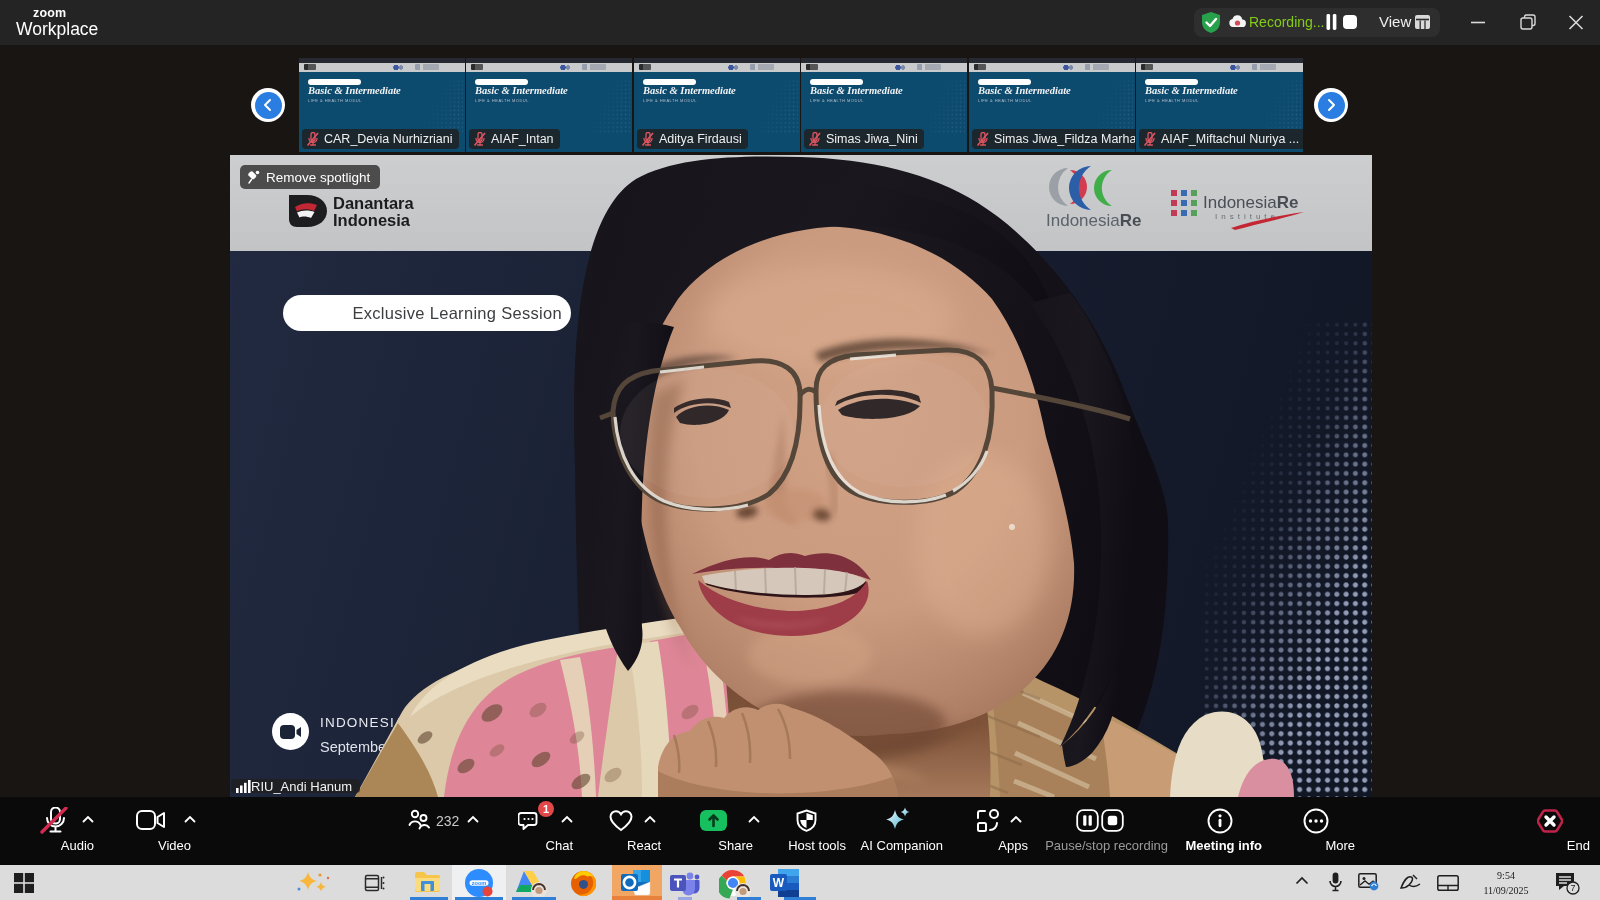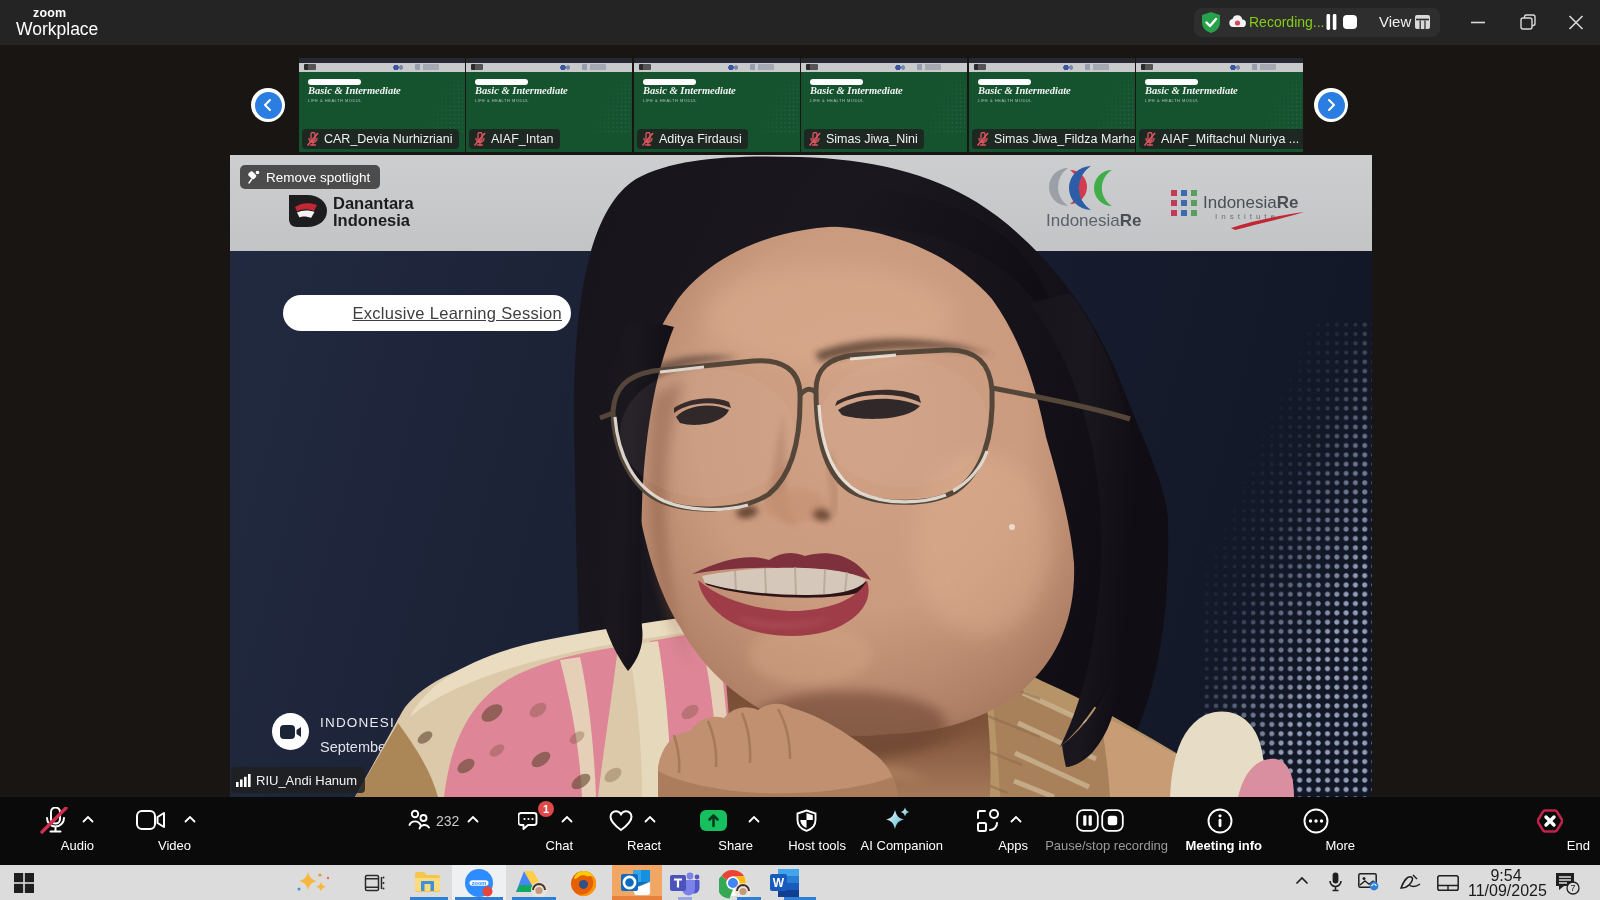--- a/index.html
+++ b/index.html
@@ -10,61 +10,61 @@
   
   #topbar { left:0; top:0; width:1600px; height:45px; background:#242424; }
   .zlogo1 { left:33px; top:6px; color:#fff; font-size:12.5px; font-weight:bold; letter-spacing:0.2px; }
   .zlogo2 { left:16px; top:19px; color:#fff; font-size:17.5px; font-weight:400; }
   #recpill { left:1194px; top:8px; width:246px; height:29px; background:#2e2e2e; border-radius:8px; }
   #wmin { left:1466px; top:10px; width:24px; height:24px; }
   #wmax { left:1516px; top:10px; width:24px; height:24px; }
   #wclose { left:1564px; top:10px; width:24px; height:24px; }
 
   
-  .thumb { top:58px; width:166px; height:94px; overflow:hidden; background:#14532d; }
+  .thumb { top:58px; width:166px; height:94px; overflow:hidden; background:#0c4a6e; }
   .thumb::before { content:""; position:absolute; left:0; top:0; width:100%; height:4.5px; background:#262932; z-index:2; }
   .tband { left:0; top:4.5px; width:166px; height:9px; background:#c9cacc; }
   .tpill { left:9px; top:21px; width:53px; height:6px; background:#fff; border-radius:3px; }
   .tscript { left:9px; top:27px; color:#f2f3f5; font-size:10.5px; font-style:italic; font-weight:bold; font-family:"Liberation Serif", serif; white-space:nowrap; }
   .tsub { left:9px; top:40px; color:#b9bfcc; font-size:4px; letter-spacing:0.5px; white-space:nowrap; }
   .ttag { left:3px; bottom:3px; height:20px; background:rgba(30,30,30,0.82); border-radius:4px; color:#f0f0f0; font-size:12.5px; display:flex; align-items:center; padding:0 6px 0 4px; white-space:nowrap; }
   .tdots { right:2px; bottom:18px; width:40px; height:55px; background-image:radial-gradient(rgba(130,150,190,0.55) 0.7px, transparent 1.1px); background-size:4.2px 4.2px; opacity:0.4; -webkit-mask-image:linear-gradient(115deg, transparent 30%, #000 75%); }
   .navbtn { top:88px; width:34px; height:34px; border-radius:50%; background:#fff; display:flex; align-items:center; justify-content:center; }
   .navbtn > div { width:27px; height:27px; border-radius:50%; background:#2a7de1; display:flex; align-items:center; justify-content:center; }
   .micico { margin-right:4px; flex:0 0 auto; }
   .mlogo1 { left:5px; top:1.5px; width:12px; height:6px; background:linear-gradient(90deg,#2b2b2b 4px, #555 4px); border-radius:1px; }
   .mlogo2 { left:93px; top:1.5px; width:14px; height:6px; background:radial-gradient(circle at 4px 3.5px,#3a56a0 2.5px,transparent 3px),radial-gradient(circle at 9px 3.5px,#7a8aa8 2px,transparent 2.5px); }
   .mlogo3 { left:116px; top:1.5px; width:24px; height:6px; background:linear-gradient(90deg,#8a93a5 0 5px,transparent 5px 8px,#9aa0ab 8px 22px); opacity:0.8; border-radius:1px; }
 
   
   #video { left:230px; top:155px; width:1142px; height:642px; overflow:hidden; background:linear-gradient(105deg,#222a41 0%, #192033 42%, #111624 100%); }
   #grayband { left:0; top:0; width:1142px; height:96px; background:linear-gradient(180deg,#cdced0,#c3c4c6); }
-  #pill1 { left:53px; top:140px; width:288px; height:36px; background:#fff; border-radius:18px; color:#3d3e40; font-size:16.5px; display:flex; align-items:center; justify-content:flex-end; padding-right:9px; letter-spacing:0.3px;text-decoration:underline; }
+  #pill1 { left:53px; top:140px; width:288px; height:36px; background:#fff; border-radius:18px; color:#3d3e40; font-size:16.5px; display:flex; align-items:center; justify-content:flex-end; padding-right:9px; letter-spacing:0.3px; }
   #bigscript { left:50px; top:170px; color:#f5f6f8; font-size:64px; font-family:"Liberation Serif", serif; font-style:italic; font-weight:bold; white-space:nowrap; letter-spacing:2px; }
   #bigsub { left:53px; top:248px; color:#e9ebf0; font-size:24px; letter-spacing:1.5px; white-space:nowrap; }
   #vdots { right:0px; top:165px; width:170px; height:477px; background-image:radial-gradient(circle, rgba(154,164,190,0.95) 2.1px, rgba(130,140,170,0.35) 2.7px, transparent 3.1px); background-size:9.3px 9.3px; -webkit-mask-image:linear-gradient(293deg, #000 30%, transparent 58%); mask-image:linear-gradient(293deg, #000 30%, transparent 58%); }
   #vdots2 { right:0px; top:165px; width:170px; height:477px; background-image:radial-gradient(circle, rgba(120,132,162,0.5) 1.7px, transparent 2.3px); background-size:9.3px 9.3px; -webkit-mask-image:linear-gradient(293deg, transparent 28%, #000 42%, transparent 72%); mask-image:linear-gradient(293deg, transparent 28%, #000 42%, transparent 72%); }
   #zoomcircle { left:42px; top:558px; width:37px; height:37px; border-radius:50%; background:#fff; display:flex; align-items:center; justify-content:center; }
   #indotext { left:90px; top:560px; color:#e8eaf0; font-size:13.5px; letter-spacing:1.2px; }
   #septext { left:90px; top:584px; color:#dfe2ea; font-size:14.5px; }
   #rspot { left:10px; top:10px; height:24px; background:#4c4c4c; border-radius:5px; color:#fff; font-size:13.5px; display:flex; align-items:center; padding:0 10px 0 7px; gap:6px; }
-  #nametag { left:1px; bottom:4px; height:26px; background:rgba(32,32,32,0.85); border-radius:4px; color:#f2f2f2; font-size:13px; display:flex; align-items:center; padding:0 8px 0 5px; gap:5px; }
+  #nametag { left:1px; bottom:4px; height:14px; background:rgba(32,32,32,0.85); border-radius:4px; color:#f2f2f2; font-size:13px; display:flex; align-items:center; padding:0 8px 0 5px; }
 
   
   #toolbar { left:0; top:797px; width:1600px; height:68px; background:#0a0a0a; }
   .tlabel { position:absolute; top:838px; color:#fff; font-size:13px; white-space:nowrap; text-align:right; }
   .tgray { color:#9b9b9b; }
   .chev { position:absolute; color:#fff; font-size:11px; }
 
   
   #taskbar { left:0; top:865px; width:1600px; height:35px; background:#dcdcdc; }
   #searchbox { left:51px; top:865px; width:294px; height:35px; background:#fff; display:flex; align-items:center; }
   #tsearch { color:#5a5a5a; font-size:15px; margin-left:12px; }
   .ul { position:absolute; top:897px; height:3px; background:#2f7fd6; }
-  #clock { left:1468px; top:868px; width:76px; color:#1a1a1a; font-size:16px; text-align:center; line-height:15px; }
+  #clock { left:1468px; top:868px; width:76px; color:#1a1a1a; font-size:10px; text-align:center; line-height:15px;font-family:Liberation Serif, serif; }
 </style>
 </head>
 <body>
 <div id="stage">
 
   <div id="topbar" class="abs"></div>
   <div class="abs zlogo1">zoom</div>
   <div class="abs zlogo2">Workplace</div>
   <div id="recpill" class="abs"></div>
 

